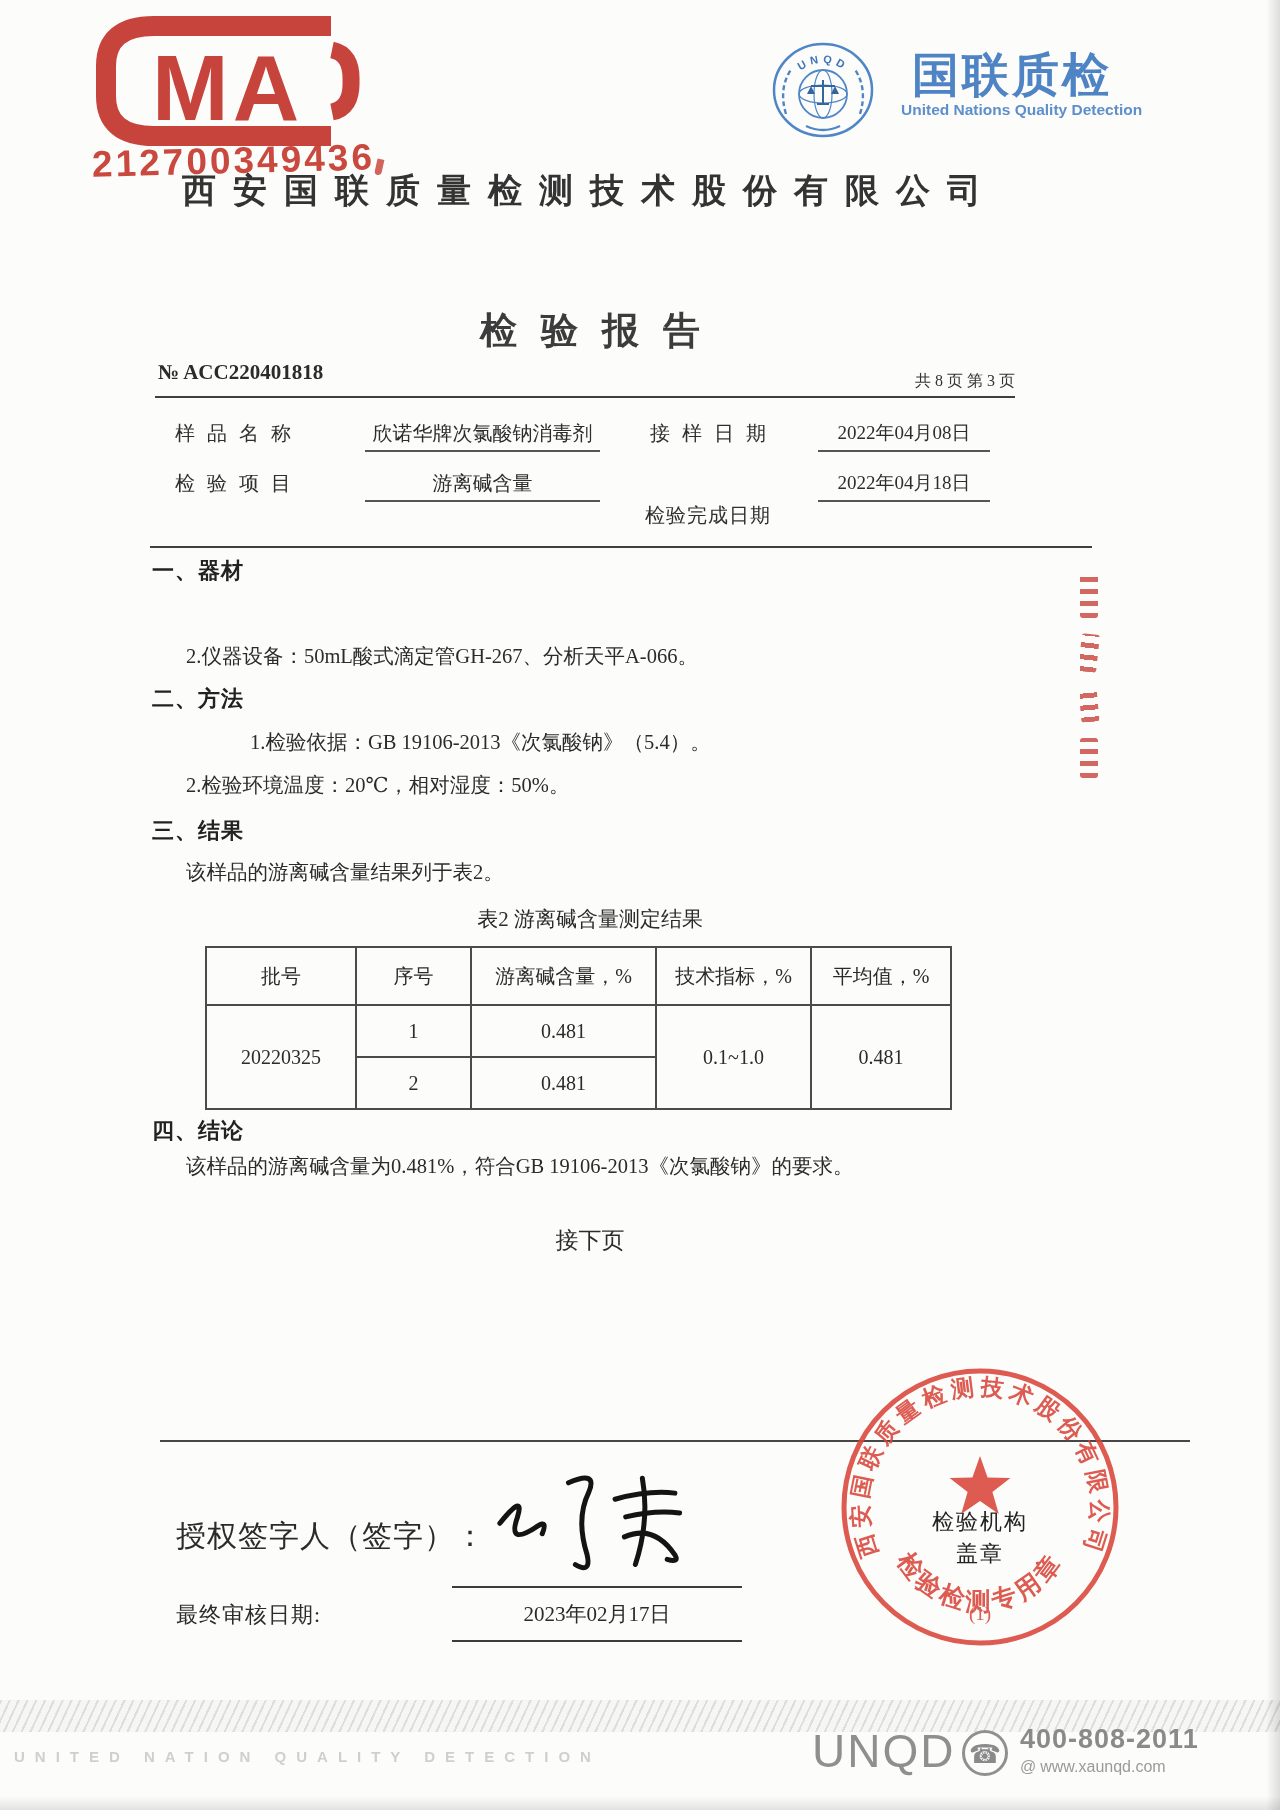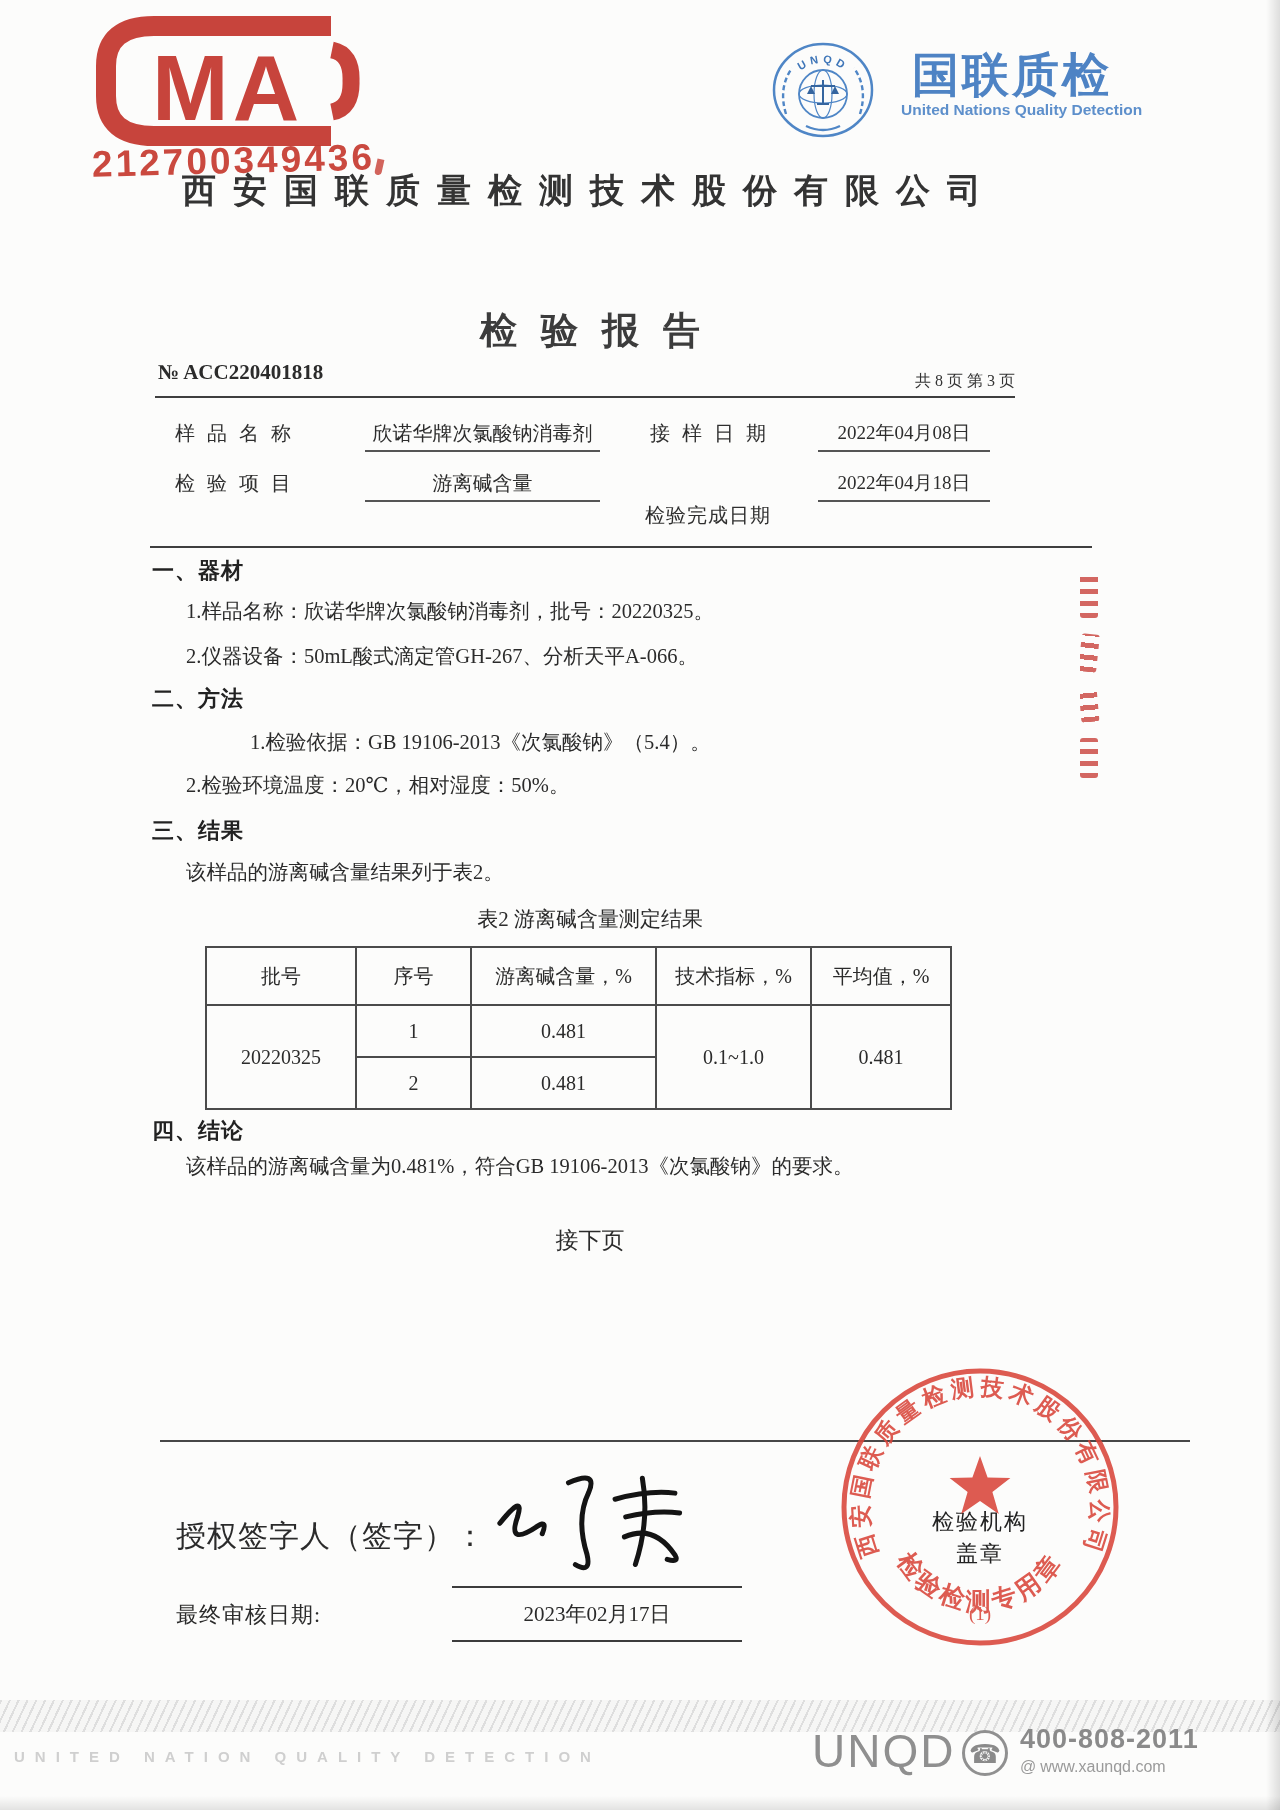--- a/index.html
+++ b/index.html
@@ -146,21 +146,20 @@
   <div class="abs u-cell" style="left:818px; top:416px; width:172px; font-size:19px;">2022年04月08日</div>
 
   <div class="abs info-label" style="left:175px; top:470px;">检验项目</div>
   <div class="abs u-cell" style="left:365px; top:466px; width:235px;">游离碱含量</div>
   <div class="abs info-label tight" style="left:645px; top:470px;margin-top:32px;">检验完成日期</div>
   <div class="abs u-cell" style="left:818px; top:466px; width:172px; font-size:19px;">2022年04月18日</div>
 
   <div class="abs hr2"></div>
 
   <div class="abs sec-heading" style="left:152px; top:556px;">一、器材</div>
-  <div class="abs sec-item" style="left:186px; top:597px;">1.样品名称：欣诺华牌次氯酸钠消毒剂，批号：20220325。</div>
   <div class="abs sec-item" style="left:186px; top:642px;">2.仪器设备：50mL酸式滴定管GH-267、分析天平A-066。</div>
 
   <div class="abs sec-heading" style="left:152px; top:684px;">二、方法</div>
   <div class="abs sec-item" style="left:202px; top:728px;margin-left:48px;">1.检验依据：GB 19106-2013《次氯酸钠》（5.4）。</div>
   <div class="abs sec-item" style="left:186px; top:771px;">2.检验环境温度：20℃，相对湿度：50%。</div>
 
   <div class="abs sec-heading" style="left:152px; top:816px;">三、结果</div>
   <div class="abs sec-item" style="left:186px; top:858px;">该样品的游离碱含量结果列于表2。</div>
 
   <div class="abs tbl-caption">表2  游离碱含量测定结果</div>

